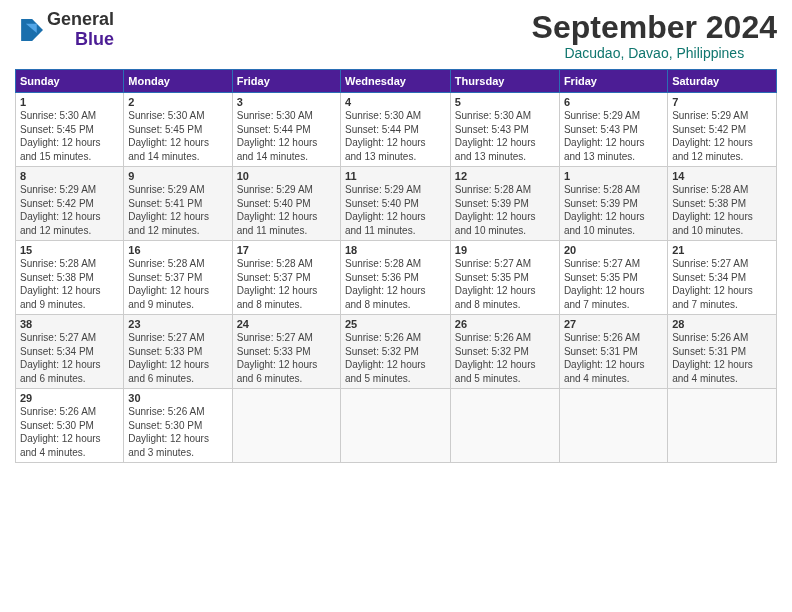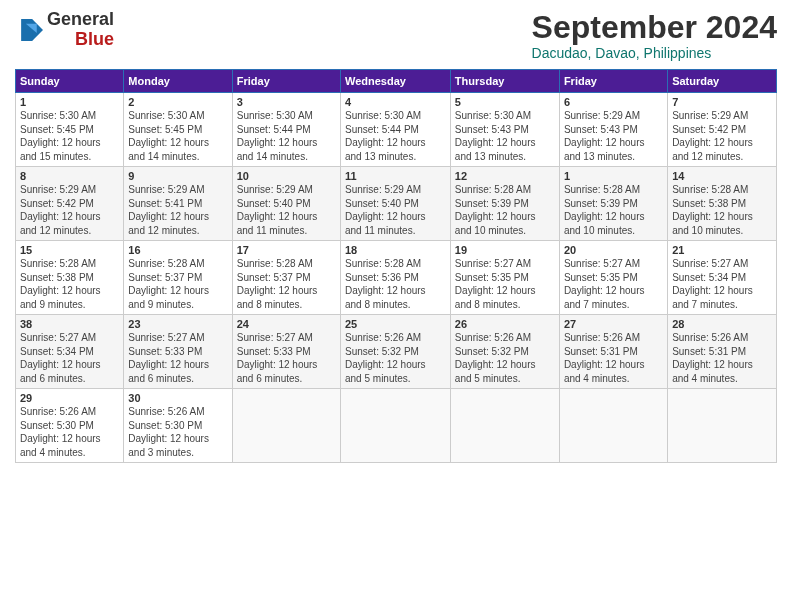--- a/index.html
+++ b/index.html
@@ -32,21 +32,21 @@
       font-size: 18px;
       font-weight: bold;
       color: #333;
       line-height: 1.1;
     }
     .logo-icon {
       width: 28px;
       height: 28px;
     }
     .title-section {
-      text-align: left;
+      text-align: center;
     }
     .month-title {
       font-size: 32px;
       font-weight: bold;
       color: #333;
       line-height: 1.1;
     }
     .location-title {
       font-size: 14px;
       color: #0f766e;
@@ -98,21 +98,21 @@
 <div class="page">
   <div class="header">
     <div class="logo">
       <svg class="logo-icon" viewBox="0 0 36 36">
         <polygon points="22,4 36,18 22,32 8,32 8,4" fill="#1a6fad"></polygon>
         <polygon points="8,4 22,4 22,32 8,32" fill="#1a6fad" opacity="0.6"></polygon>
         <polygon points="14,10 28,10 28,22 14,10" fill="#5aaced" opacity="0.9"></polygon>
       </svg>
       <div class="logo-text">
         <div>General</div>
-        <div style="color:#b91c1c;">Blue</div>
+        <div style="color:#4c1d95;">Blue</div>
       </div>
     </div>
     <div class="title-section">
       <div class="month-title">September 2024</div>
       <div class="location-title">Dacudao, Davao, Philippines</div>
     </div>
   </div>
 
   <table>
     <thead>

